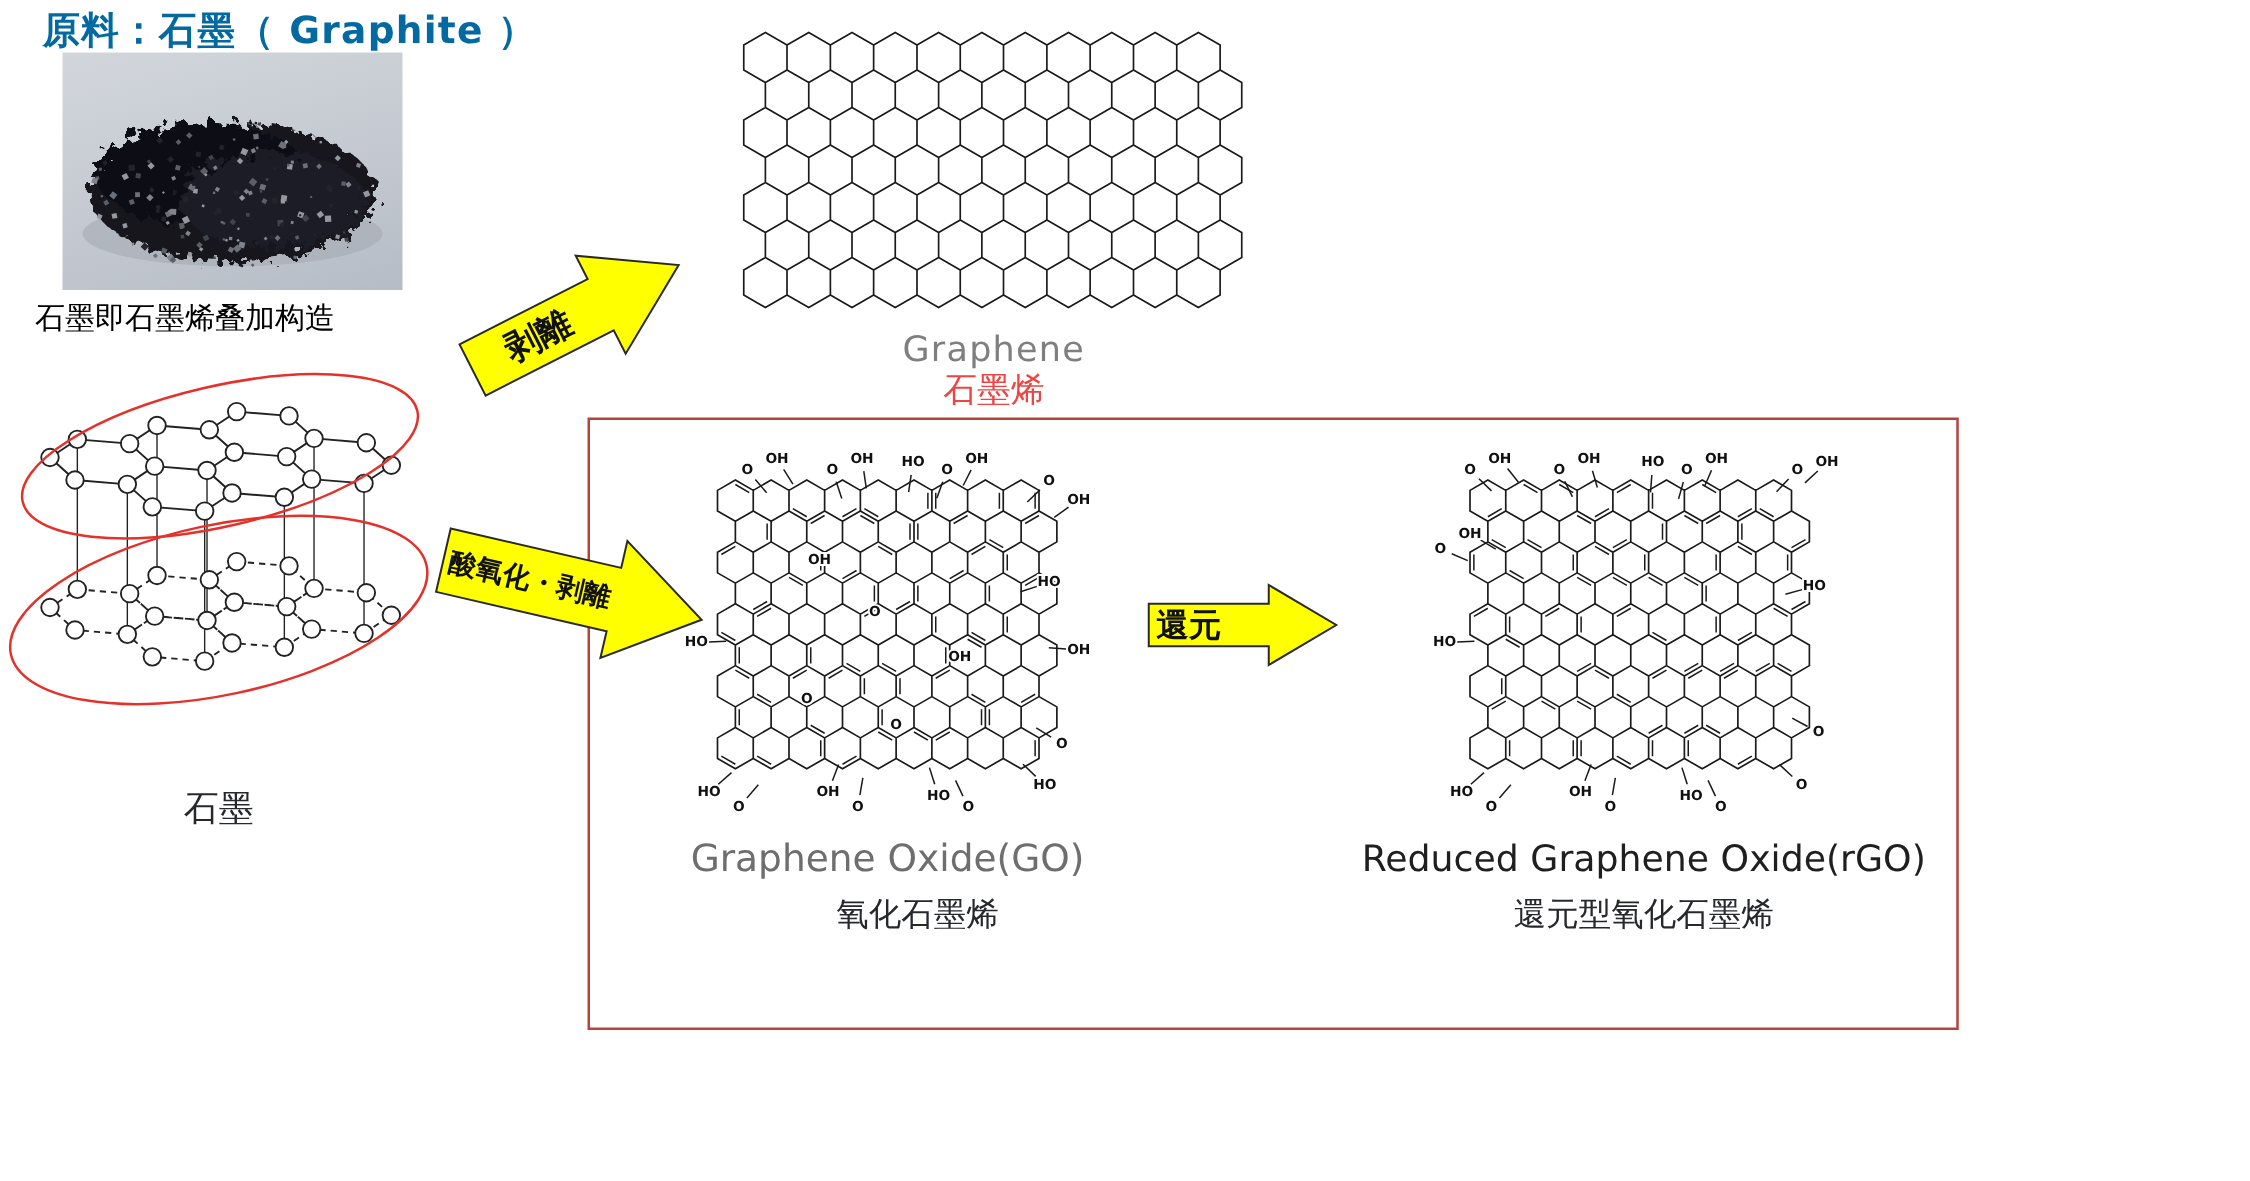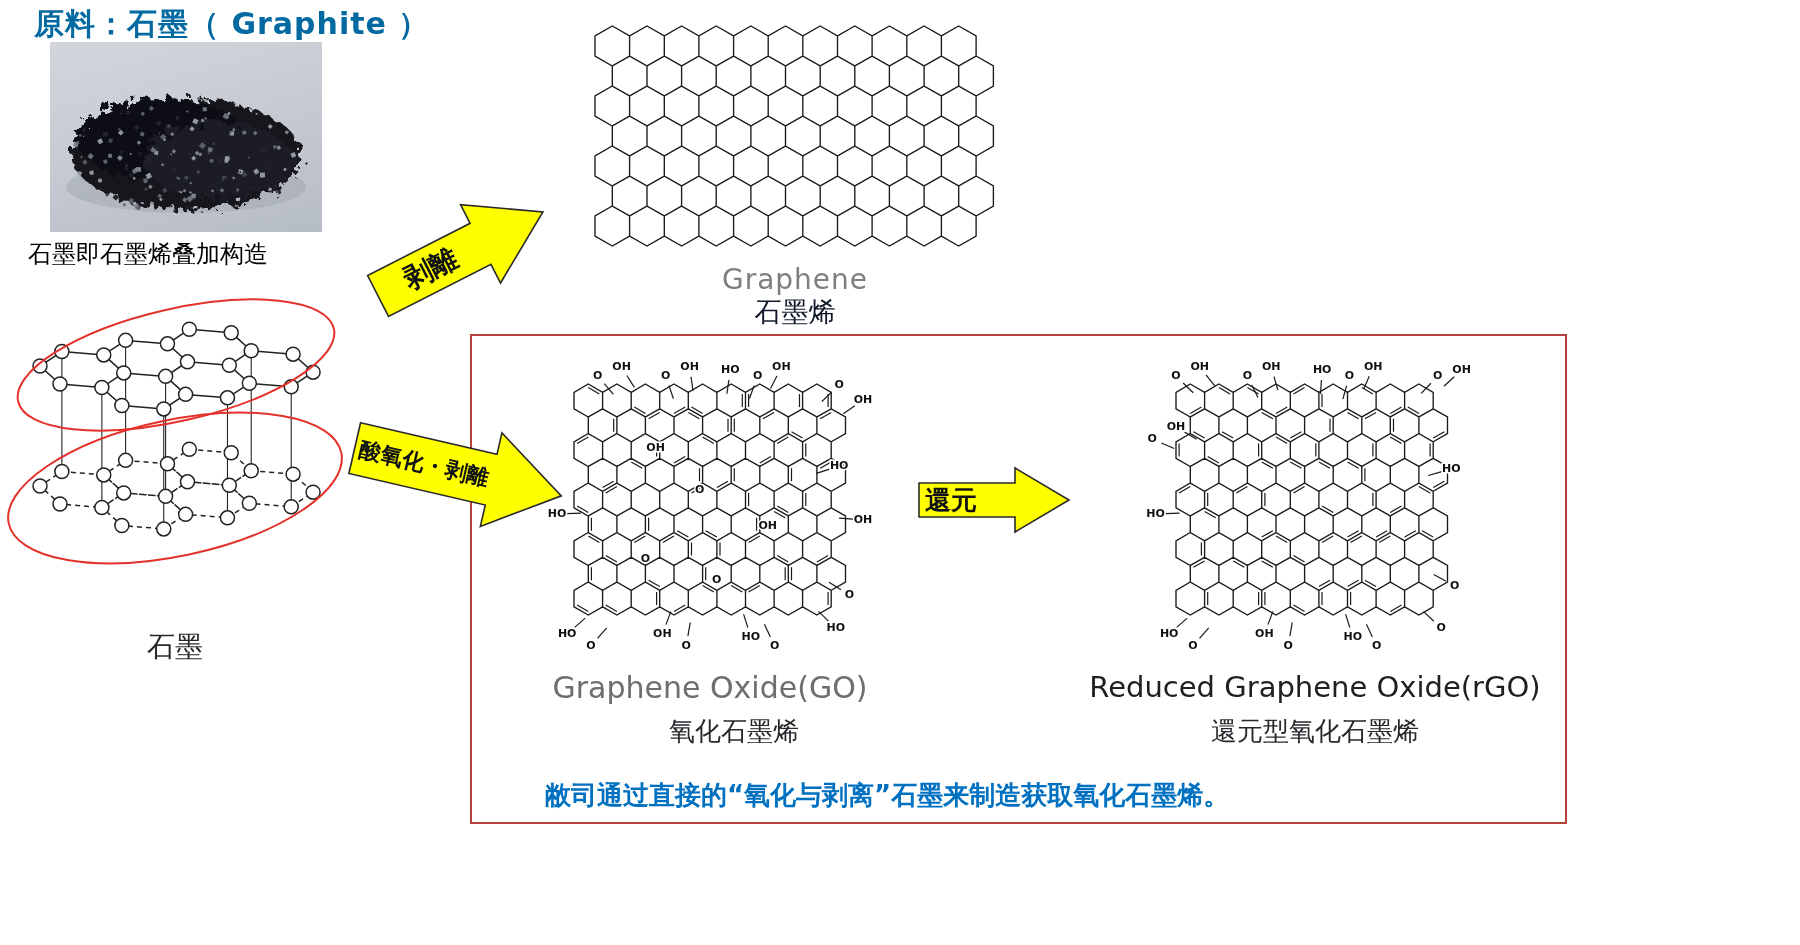--- a/index.html
+++ b/index.html
@@ -9,21 +9,21 @@
   .abs{position:absolute;}
   .title{left:34px;top:4px;font-size:30px;font-weight:600;color:#0369a1;letter-spacing:1px;}
   .photo{left:50px;top:42px;width:272px;height:190px;
          background:linear-gradient(165deg,#d2d6dc 0%,#c4c9d1 55%,#b6bcc5 100%);}
   .photo svg{display:block;}
   .caption{left:28px;top:238px;font-size:24px;color:#000000;}
   .lbl{text-align:center;}
   .graphite-en{left:55px;top:582px;width:240px;font-size:34px;color:#595959;}
   .graphite-cn{left:55px;top:628px;width:240px;font-size:28px;color:#26282c;}
   .graphene-en{left:645px;top:250px;width:300px;font-size:28px;color:#7f7f7f;letter-spacing:1px;margin-top:13px;}
-  .graphene-cn{left:645px;top:294px;width:300px;font-size:27px;color:#0f172a;}
+  .graphene-cn{left:645px;top:294px;width:300px;font-size:27px;color:#ef4444;}
   .go-en{left:530px;top:670px;width:360px;font-size:30px;color:#6e6e6e;}
   .go-cn{left:554px;top:714px;width:360px;font-size:26px;color:#26282c;}
   .rgo-en{left:1085px;top:670px;width:460px;font-size:29px;color:#1f1f1f;text-align:center;}
   .rgo-cn{left:1085px;top:714px;width:460px;font-size:26px;color:#26282c;}
   .redbox{left:470px;top:334px;width:1097px;height:490px;border:2px solid var(--box-red,#b5423b);}
   .note{left:545px;top:778px;font-size:26px;font-weight:bold;color:var(--note-blue,#0070c0);}
   .arrow{position:absolute;}
   .arrow svg{display:block;overflow:visible;}
   .arrow .arrow-text{position:absolute;left:0;top:0;bottom:0;display:flex;align-items:center;
          justify-content:center;font-weight:600;color:#111;}
@@ -385,15 +385,14 @@
       <text x="210.8" y="279" class="fg">HO</text>
       <line x1="230.36036986098657" y1="278.94320496619423" x2="224.42488766636777" y2="266.26369191886613" stroke="#1a1a1a" stroke-width="1.2"></line>
       <text x="234.6" y="288" class="fg">O</text>
       <line x1="291.87287308017403" y1="263.194618959914" x2="281.61489539241774" y2="253.66708550379357" stroke="#1a1a1a" stroke-width="1.2"></line>
       <text x="299.2" y="270" class="fg">O</text>
     </svg>
 
   <div class="abs lbl rgo-en">Reduced Graphene Oxide(rGO)</div>
   <div class="abs lbl rgo-cn">還元型氧化石墨烯</div>
 
-  <div class="abs note">敝司通过直接的“氧化与剥离”石墨来制造获取氧化石墨烯。</div>
 
 </div>
 
 </body></html>

